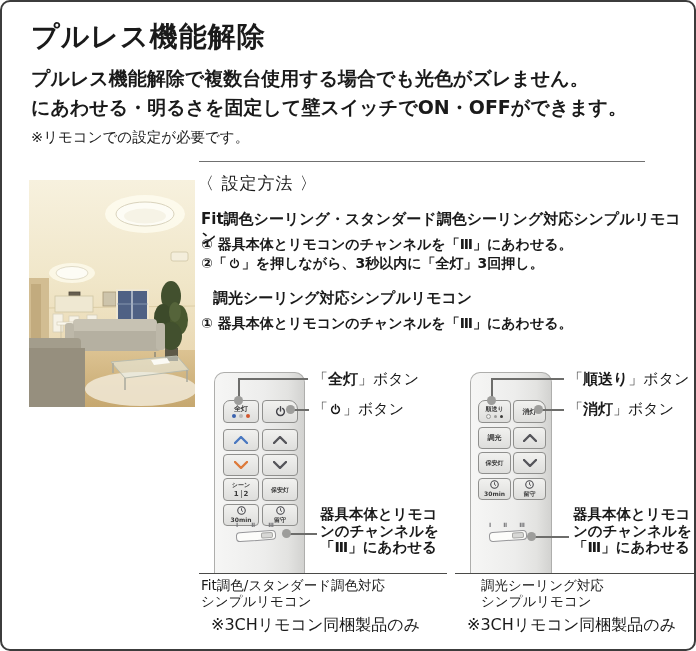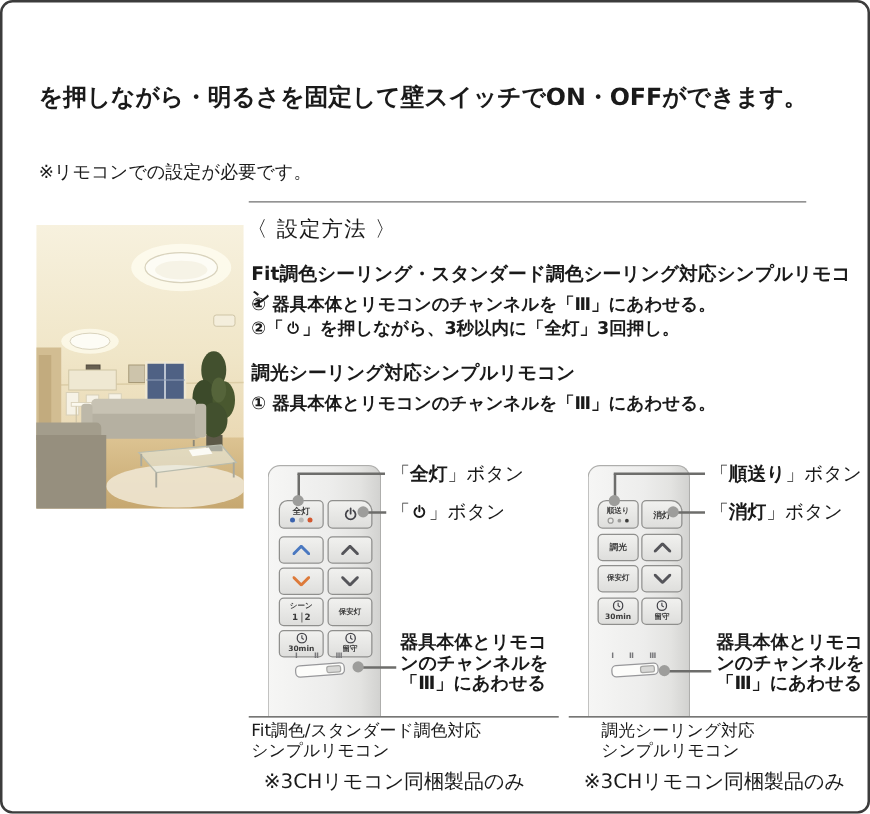--- a/index.html
+++ b/index.html
@@ -49,22 +49,24 @@
   .chnote{position:absolute;font-size:14.5px;font-weight:600;line-height:16.5px;white-space:nowrap;}
   .caprule{position:absolute;top:571px;height:0;border-top:1.5px solid #4a4a48;}
   .caption{position:absolute;top:575px;font-size:13.5px;font-weight:500;line-height:16px;}
   .capnote{position:absolute;top:613px;font-size:16px;font-weight:500;}
 </style>
 </head>
 <body>
 
 <div class="page">
 
+  <div class="abs title">プルレス機能解除</div>
   <div class="abs lead">
-    <div>を押しながら・明るさを固定して壁スイッチでON・OFFができます。</div>
+    <div>プルレス機能解除で複数台使用する場合でも光色がズレません。</div>
+    <div>にあわせる・明るさを固定して壁スイッチでON・OFFができます。</div>
   </div>
   <div class="abs note">※リモコンでの設定が必要です。</div>
   <div class="abs divider"></div>
 
   <svg class="abs" style="left:27px;top:178px;" width="166" height="227" viewBox="0 0 166 227">
     <defs>
       <linearGradient id="wallg" x1="0" y1="0" x2="0" y2="1">
         <stop offset="0" stop-color="#f7f1de"></stop>
           <stop offset="0.6" stop-color="#f0e6c8"></stop>
           <stop offset="1" stop-color="#ead9b4"></stop>
@@ -147,21 +149,21 @@
   </svg>
 
   <div class="abs setup-heading">〈 設定方法 〉</div>
   <div class="abs sec-title" style="top:208px;">Fit調色シーリング・スタンダード調色シーリング対応シンプルリモコン</div>
   <div class="abs step" style="top:233px;">① 器具本体とリモコンのチャンネルを「Ⅲ」にあわせる。</div>
   <div class="abs step" style="top:252px;">
     <span>②「</span><svg class="pwr-inline" width="13" height="13" viewBox="0 0 24 24">
         <path d="M12 3v8M8 6.3a7.2 7.2 0 1 0 8 0" fill="none" stroke="#1a1a1a" stroke-width="2.6" stroke-linecap="round"></path>
       </svg><span>」を押しながら、3秒以内に「全灯」3回押し。</span>
   </div>
-  <div class="abs sec-title" style="top:287px;">調光シーリング対応シンプルリモコン</div>
+  <div class="abs sec-title" style="top:287px;margin-left:12px;">調光シーリング対応シンプルリモコン</div>
   <div class="abs step" style="top:312px;">① 器具本体とリモコンのチャンネルを「Ⅲ」にあわせる。</div>
 
   <div class="remote" style="left:212px;width:91px;">
     <div class="rbtn tl" style="left:8px;top:27px;width:36px;height:23px;">
       <span class="blabel">全灯</span>
       <span class="dotrow">
         <span class="cdot" style="background:#3b63ae;"></span>
           <span class="cdot" style="background:#b9b9b7;"></span>
           <span class="cdot" style="background:#d2572f;"></span>
       </span>

